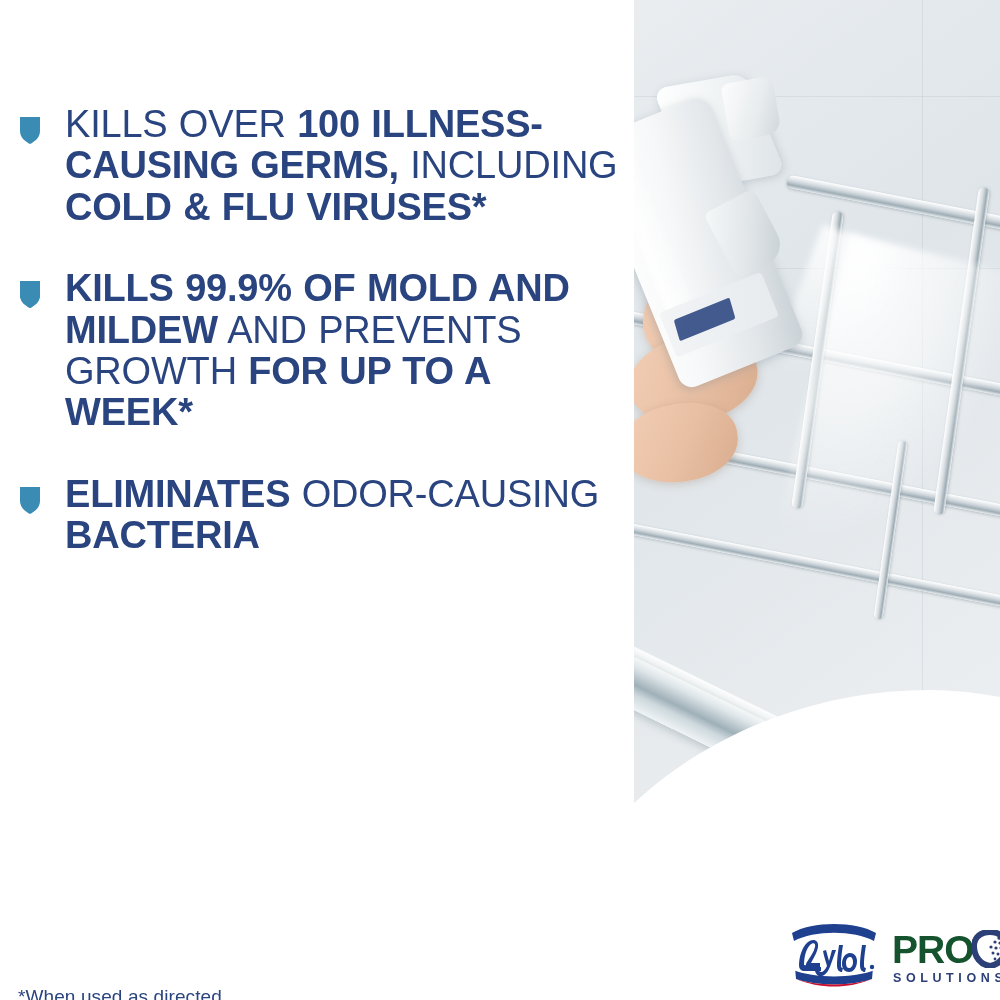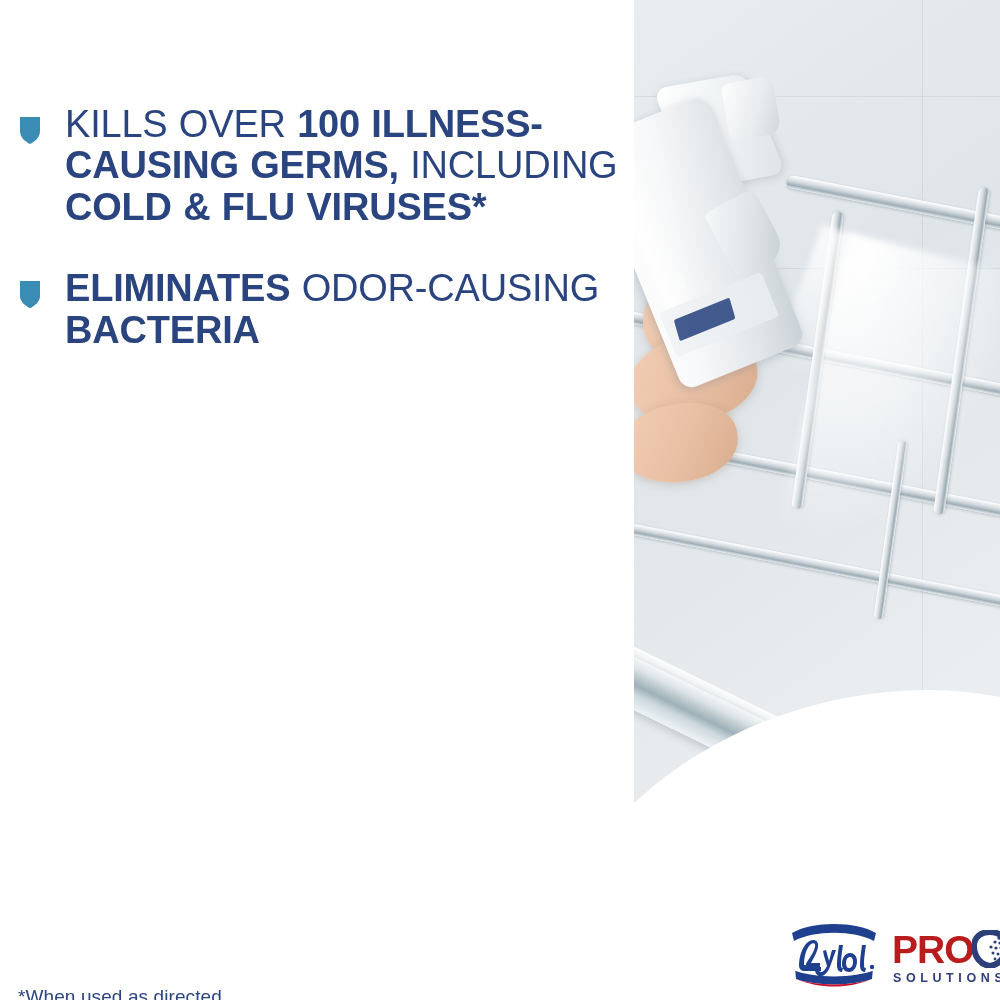--- a/index.html
+++ b/index.html
@@ -258,21 +258,21 @@
     padding-top:4px;
   }
   #pro-row {
     display:flex;
     align-items:center;
     height:40px;
   }
   #pro-word {
     font-size:39px;
     font-weight:700;
-    color:#b91c1c;
+    color:#14532d;
     letter-spacing:-1px;
     line-height:1;
     font-family:"Liberation Sans", sans-serif;
   }
   #pro-o {
     position:relative;
     width:36px; height:38px;
     margin-left:-2px;
   }
   #pro-o svg { display:block; width:36px; height:38px; }
@@ -305,20 +305,28 @@
       </li>
 
       <li class="claim">
         <span class="shield-bullet">
           <svg viewBox="0 0 24 29" xmlns="http://www.w3.org/2000/svg">
             <path d="M2 2 h20 v14 c0 7 -6 11 -10 13 C8 27 2 23 2 16 Z" fill="#3a8cb5"></path>
           </svg>
         </span>
       </li>
 
+      <li class="claim">
+        <span class="shield-bullet">
+          <svg viewBox="0 0 24 29" xmlns="http://www.w3.org/2000/svg">
+            <path d="M2 2 h20 v14 c0 7 -6 11 -10 13 C8 27 2 23 2 16 Z" fill="#3a8cb5"></path>
+          </svg>
+        </span>
+        <div class="claim-text"><b>Kills 99.9% of mold and mildew</b><span> and prevents growth </span><b>for up to a week*</b></div>
+      </li>
 
       <li class="claim">
         <span class="shield-bullet">
           <svg viewBox="0 0 24 29" xmlns="http://www.w3.org/2000/svg">
             <path d="M2 2 h20 v14 c0 7 -6 11 -10 13 C8 27 2 23 2 16 Z" fill="#3a8cb5"></path>
           </svg>
         </span>
         <div class="claim-text"><b>Eliminates</b><span> odor-causing </span><b>bacteria</b></div>
       </li>
 

